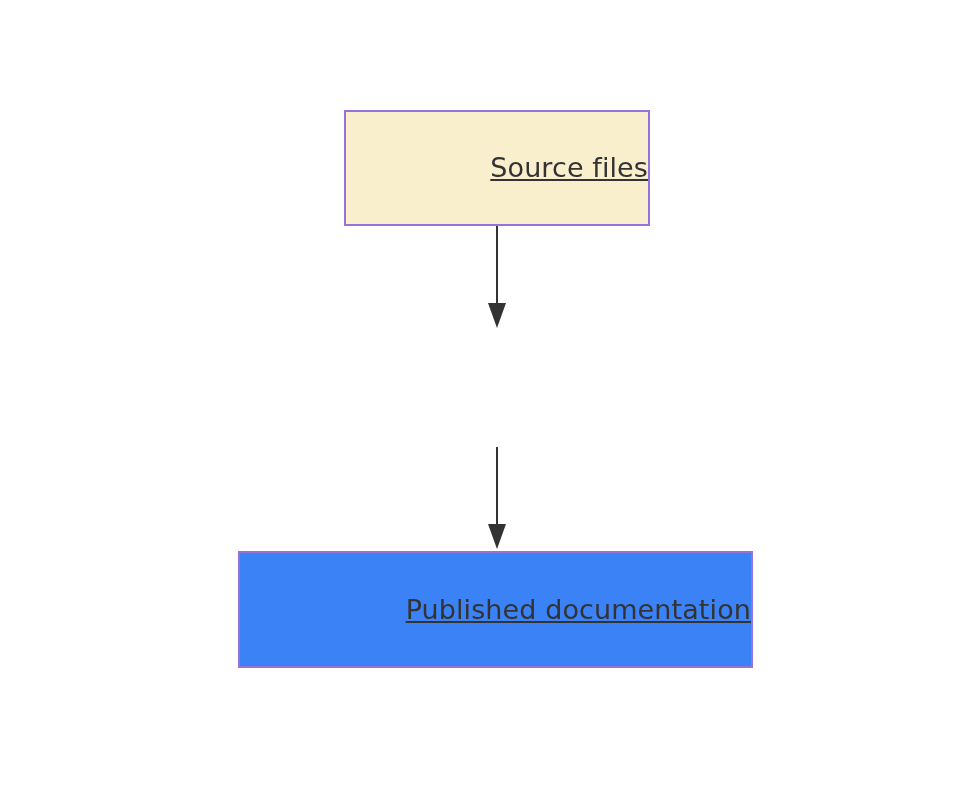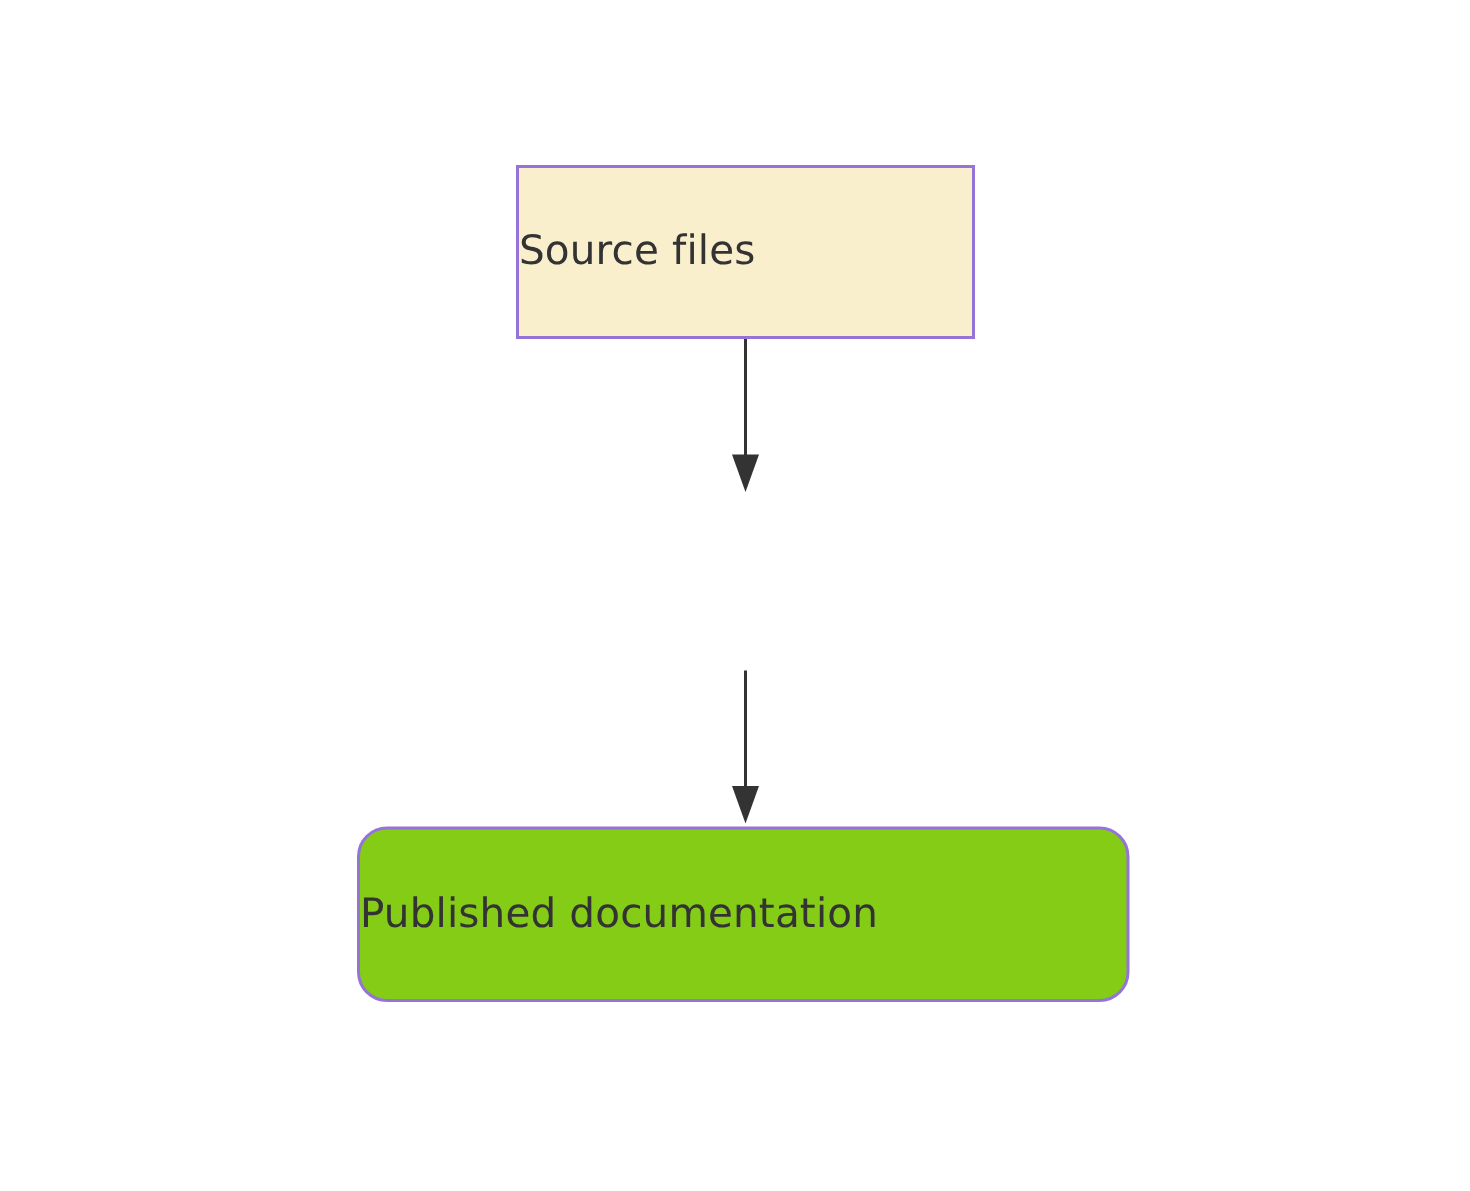--- a/index.html
+++ b/index.html
@@ -22,21 +22,22 @@
   }
 
   .node {
     position: absolute;
     box-sizing: border-box;
     border-style: solid;
     border-width: 2px;
     border-radius: 0px;
     display: flex;
     align-items: center;
-    justify-content: flex-start;
+    justify-content: flex-end;
+    text-decoration: underline;
   }
 
   .node-label {
     font-family: "DejaVu Sans", sans-serif;
     font-size: 27px;
     font-weight: 400;
     color: #333333;
     letter-spacing: 0.1px;
     line-height: 1.1;
     white-space: nowrap;
@@ -104,17 +105,17 @@
   <svg id="edge-openapi-to-published" class="edge" viewBox="0 0 980 794">
     <path class="edge-line" d="M 497 447 L 497 532" stroke="#333333"></path>
     <polygon class="edge-arrowhead" points="497,549 488,524 506,524" fill="#333333"></polygon>
   </svg>
 
   <div id="node-source-files" class="node" style="background-color: rgb(250, 239, 205); border-color: rgb(150, 115, 216); color: rgb(51, 51, 51);">
     <span class="node-label">Source files</span>
   </div>
 
 
-  <div id="node-published-documentation" class="node" style="background-color: #84cc16; border-color: rgb(150, 115, 216); color: rgb(51, 51, 51); border-radius: 20px;">
+  <div id="node-published-documentation" class="node" style="background-color: #3b82f6; border-color: rgb(150, 115, 216); color: rgb(51, 51, 51);">
     <span class="node-label">Published documentation</span>
   </div>
 
 </div>
 
 </body></html>

